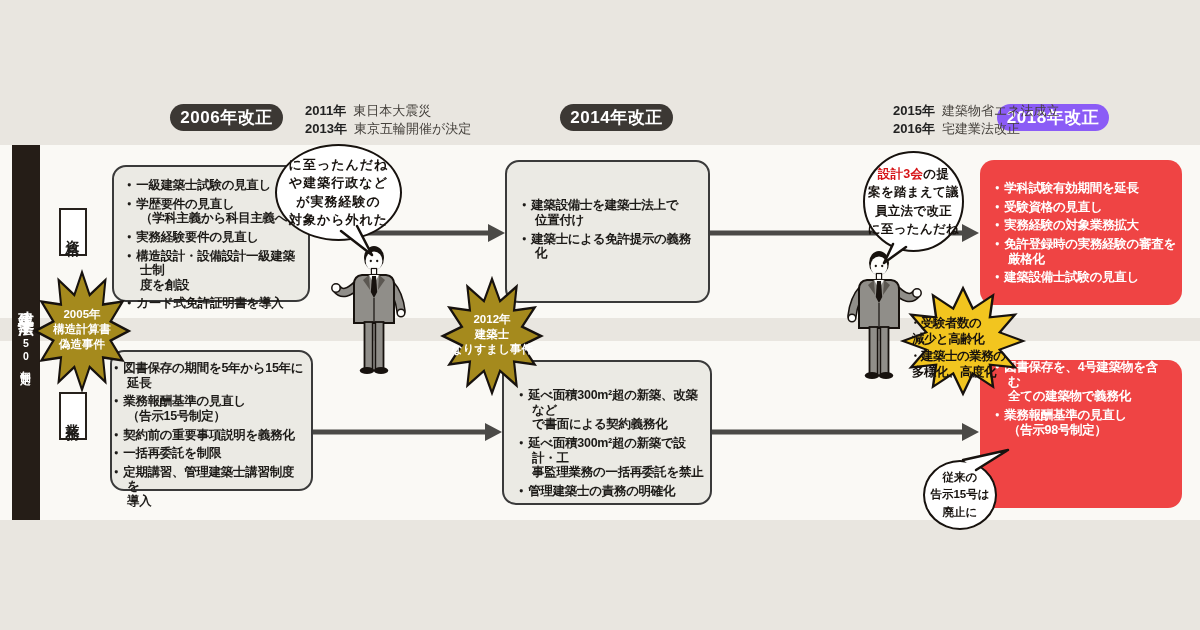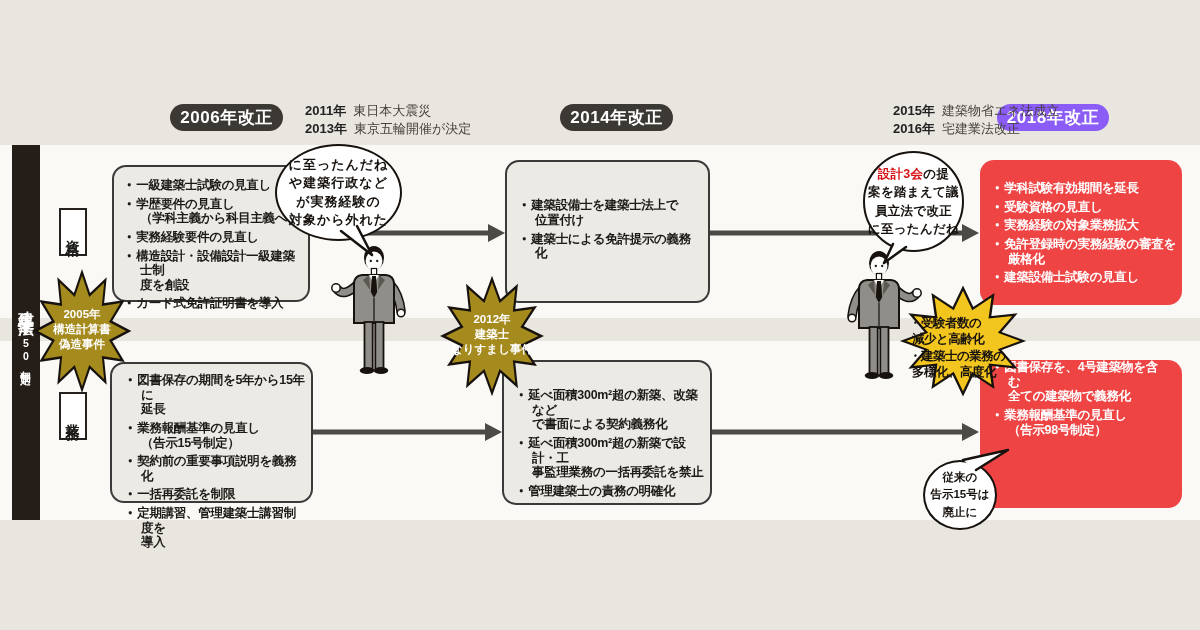--- a/index.html
+++ b/index.html
@@ -39,21 +39,21 @@
     writing-mode:vertical-rl;text-orientation:upright;
     font-size:14px;font-weight:700;letter-spacing:3px;color:#1d1b18;
   }
   #labelTop{top:208px;} #labelBottom{top:392px;}
   .gbox,.rbox{position:absolute;border-radius:14px;z-index:1;box-sizing:border-box;}
   .gbox{background:#ebeae4;border:2.5px solid #3a3a3a;color:#1d1b18;}
   .rbox{background:#ef4444;color:#fff;}
   #boxA{left:112px;top:165px;width:198px;height:137px;padding:11px 8px 0 13px;}
   #boxB{left:505px;top:160px;width:205px;height:143px;padding:0 8px 0 15px;display:flex;flex-direction:column;justify-content:center;}
   #boxC{left:980px;top:160px;width:202px;height:145px;padding:21px 6px 0 15px;}
-  #boxD{left:110px;top:362px;width:203px;height:141px;padding:9px 6px 0 16px;}
+  #boxD{left:110px;top:350px;width:203px;height:141px;padding:9px 6px 0 2px;}
   #boxE{left:502px;top:360px;width:210px;height:145px;padding:26px 6px 0 15px;}
   #boxF{left:980px;top:360px;width:202px;height:148px;padding:0 22px 0 15px;display:flex;flex-direction:column;justify-content:flex-start;}
   ul.items{margin:0;padding:0;list-style:none;}
   ul.items li{
     white-space:pre-line;padding-left:13px;text-indent:-13px;margin:0 0 4px 0;
     font-size:12.5px;font-weight:700;line-height:1.17;letter-spacing:-0.3px;
   }
   ul.items li::before{content:"●";font-size:7.5px;margin-right:5px;position:relative;top:-2px;}
   .bubble{
     position:absolute;background:#fff;border:2.5px solid #17120e;border-radius:50%;z-index:3;

